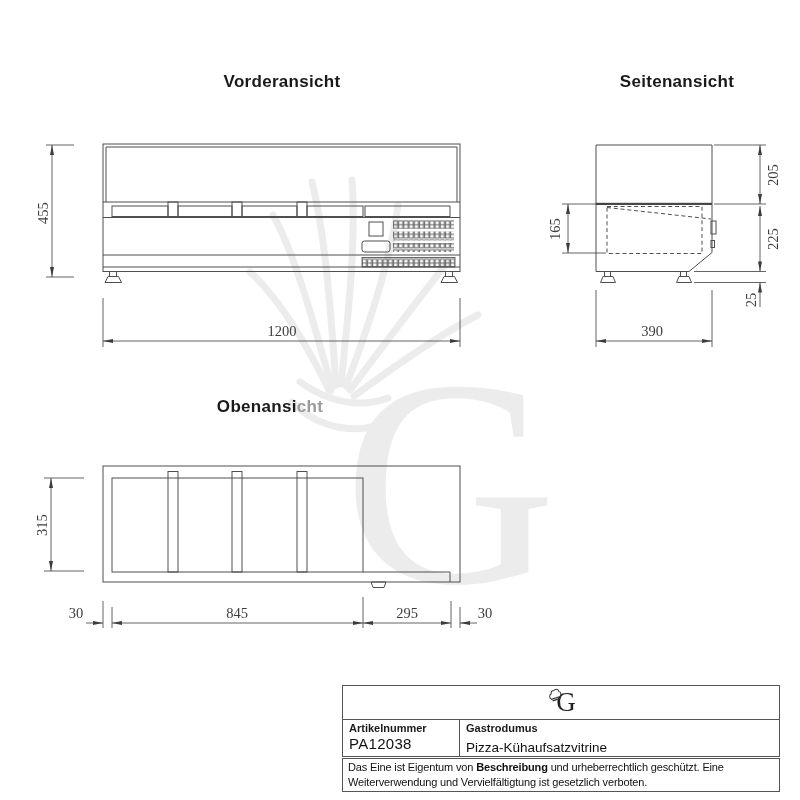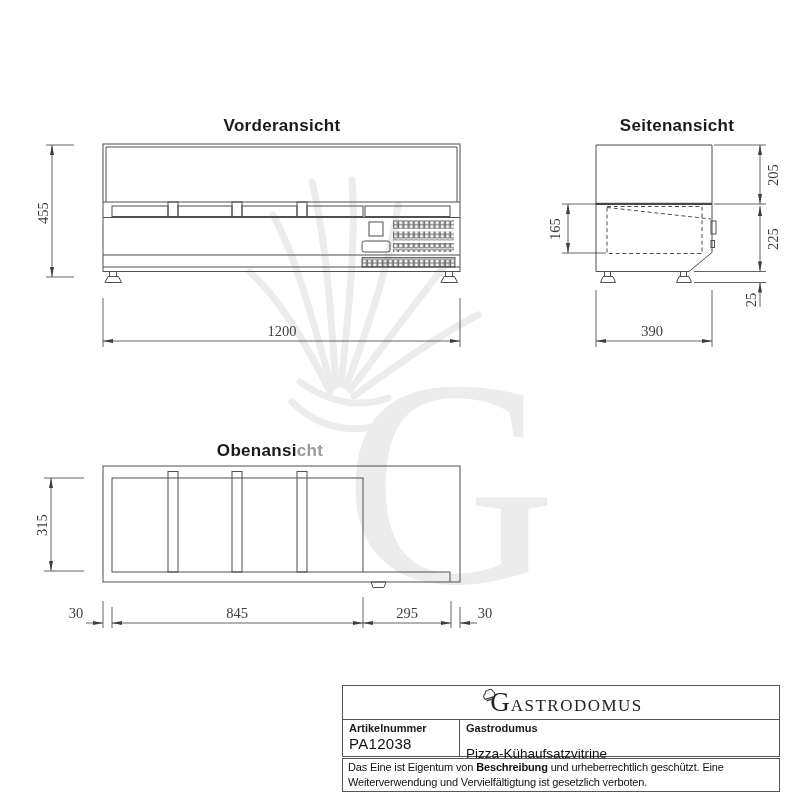--- a/index.html
+++ b/index.html
@@ -1,35 +1,35 @@
 <!DOCTYPE html>
 <html><head>
 <meta charset="utf-8">
 <style>
   html,body{margin:0;padding:0;background:#fff;}
   .page{position:relative;width:800px;height:800px;background:#fff;overflow:hidden;
         font-family:"Liberation Sans",sans-serif;}
   svg.drawing{position:absolute;left:0;top:0;}
   .view-title{position:absolute;font-weight:bold;font-size:17px;color:#1a1a1a;
-              text-align:center;letter-spacing:.3px;margin-top:44px;}
+              text-align:center;letter-spacing:.3px;}
   .view-title .faded{color:#9b9b9b;}
   .info-table{position:absolute;left:342px;top:685px;width:438px;box-sizing:border-box;
               border:1px solid #555;background:transparent;color:#111;}
   .logo-row{height:33px;border-bottom:1px solid #555;display:flex;align-items:center;justify-content:center;}
   .logo{display:inline-flex;align-items:baseline;font-family:"Liberation Serif",serif;color:#222;}
   .hat-icon{position:relative;top:-9px;left:3px;margin-right:-4px;transform:rotate(-18deg);}
   .logo-g{font-size:27px;line-height:1;letter-spacing:1px;}
   .logo-rest{font-size:17px;letter-spacing:1.5px;}
   .data-row{display:flex;height:36px;}
   .cell{padding:2px 6px;box-sizing:border-box;}
   .cell-article{width:117px;border-right:1px solid #555;}
   .cell-desc{flex:1;}
   .cell-label{font-size:11px;color:#1a1a1a;font-weight:bold;}
   .article-value{font-size:15px;font-weight:normal;margin-top:1px;letter-spacing:.3px;}
-  .desc-value{font-size:13.5px;margin-top:12px;}
+  .desc-value{font-size:13.5px;margin-top:6px;}
   .disclaimer{position:absolute;left:342px;top:758px;width:438px;box-sizing:border-box;
               border:1px solid #555;font-size:11px;letter-spacing:-0.15px;line-height:14.5px;
               padding:1px 5px 2px 5px;color:#111;}
   .disclaimer b{font-weight:bold;}
 </style>
 </head>
 <body>
 
 <div class="page">
 
@@ -199,21 +199,20 @@
   <div class="info-table">
     <div class="logo-row">
       <span class="logo">
         <span class="hat-icon">
           <svg width="15" height="13" viewBox="0 0 15 13">
             <path d="M3,9 Q0.5,5 4.5,3.5 Q5,0.5 8,1.2 Q12.5,0 12.5,4 Q15,6 12,9 Z" fill="#fff" stroke="#333" stroke-width="1"></path>
             <line x1="3.5" y1="10.8" x2="11.8" y2="10.8" stroke="#333" stroke-width="1.4"></line>
           </svg>
         </span>
         <span class="logo-g">G</span>
-        <span class="logo-rest">ASTRODOMUS</span>
       </span>
     </div>
     <div class="data-row">
       <div class="cell cell-article">
         <div class="cell-label">Artikelnummer</div>
         <div class="article-value">PA12038</div>
       </div>
       <div class="cell cell-desc">
         <div class="cell-label">Gastrodumus</div>
         <div class="desc-value">Pizza-Kühaufsatzvitrine</div>

